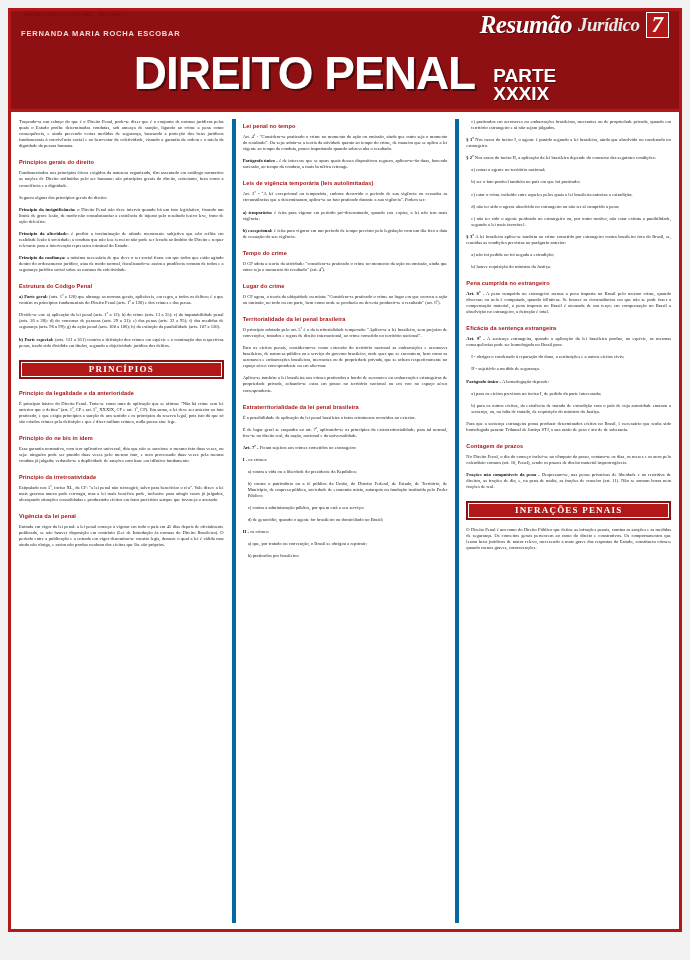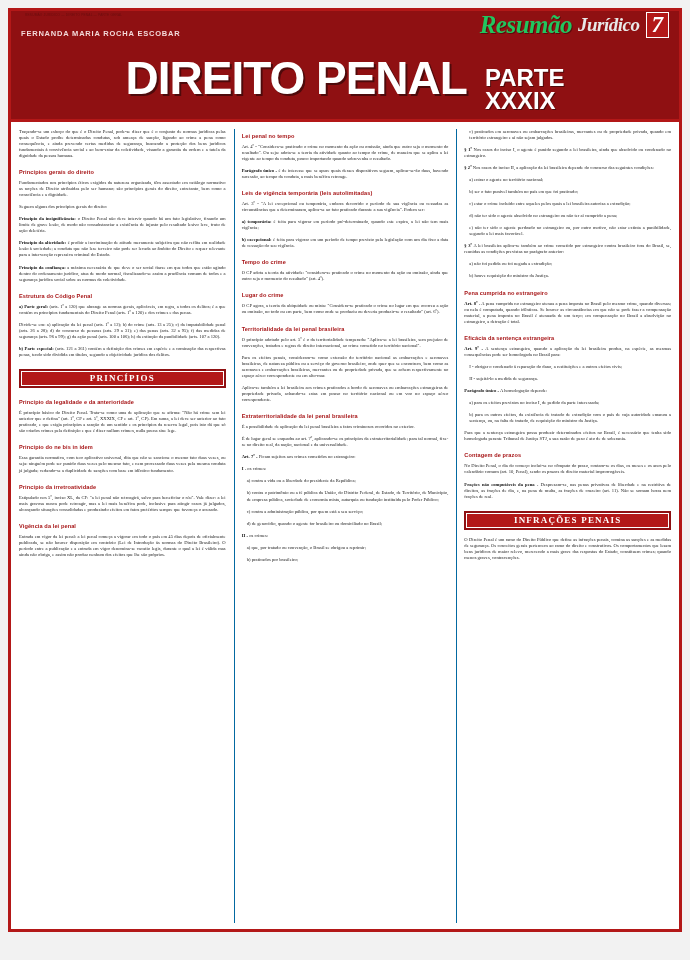--- a/index.html
+++ b/index.html
@@ -43,21 +43,21 @@
     padding-bottom:3px;
     white-space:nowrap;
   }
   .logo{
     display:flex;align-items:center;gap:6px;
     transform:translateY(-2px);
   }
   .logo .resumao{
     font-family:"Liberation Serif", serif;
     font-style:italic;font-weight:700;
-    font-size:25px;color:#22c55e;
+    font-size:25px;color:#ffffff;
     text-shadow:1px 1px 0 #5b0a0b;
     letter-spacing:-0.5px;
   }
   .logo .juridico{
     font-family:"Liberation Serif", serif;
     font-style:italic;font-weight:700;
     font-size:19px;color:#e8e8e8;
     letter-spacing:-0.5px;
   }
   .logo .num{
@@ -79,21 +79,21 @@
     font-weight:700;
     font-size:46px;
     color:#ffffff;
     letter-spacing:-1px;
     text-shadow:2px 2px 0 #4e0a0b;
     line-height:1;
   }
   .subtitle{
     font-family:"Liberation Sans", sans-serif;
     font-weight:700;
-    font-size:24px;
+    font-size:19px;
     color:#ffffff;
     line-height:0.95;
     text-align:left;
     text-shadow:1px 1px 0 #4e0a0b;
     letter-spacing:0px;
     margin-top:24px;
   }
   
   .content{
     flex:1 1 auto;
@@ -103,21 +103,21 @@
     box-sizing:border-box;
     overflow:hidden;
   }
   .col{
     flex:1 1 0;
     min-width:0;
     display:flex;flex-direction:column;
     gap:3px;
   }
   .col + .col{
-    border-left:1px solid #0369a1;
+    border-left:4px solid #0369a1;
     padding-left:7px;
   }
   p.t{
     margin:0 0 3px 0;
     font-size:4.6px;
     line-height:1.32;
     text-align:justify;
     color:#1a1a1a;
     letter-spacing:0.02px;
   }

